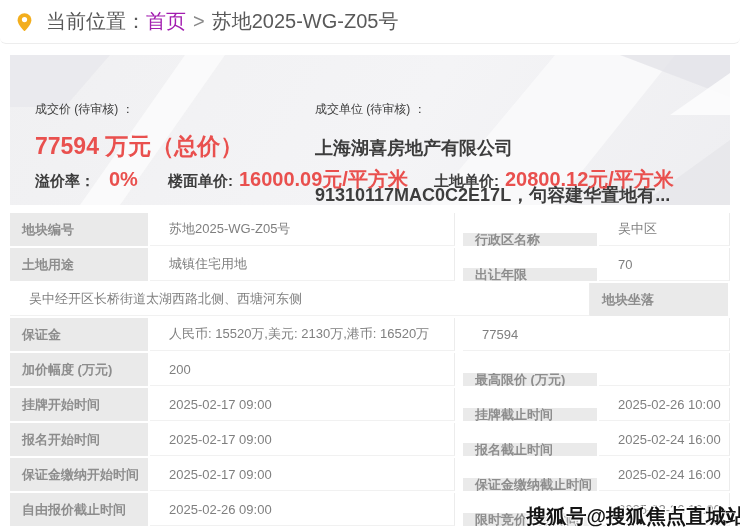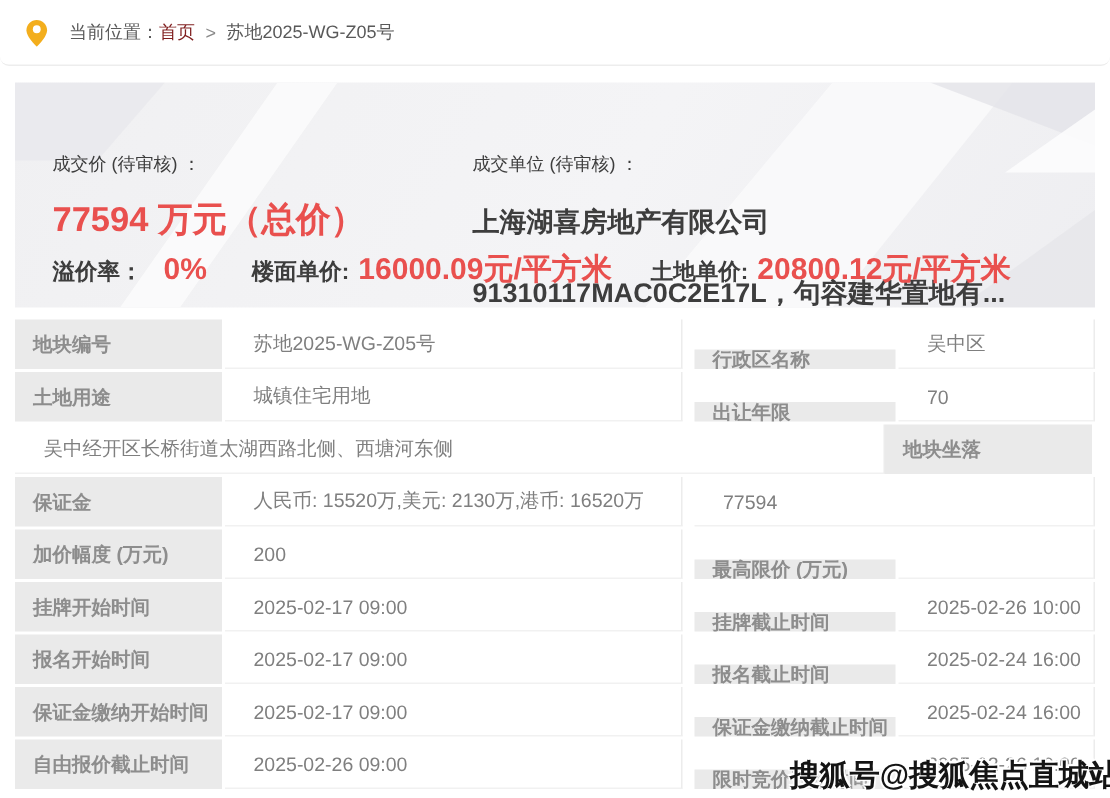--- a/index.html
+++ b/index.html
@@ -6,25 +6,25 @@
   body{
     width:740px;height:532px;position:relative;overflow:hidden;
     background:#ffffff;
     font-family:"Liberation Sans","DejaVu Sans",sans-serif;
     -webkit-font-smoothing:antialiased;
   }
   
   .crumb-bar{
     height:43px;display:flex;align-items:center;
     background:#ffffff;border-bottom:1px solid #ededed;
-    padding-left:17px;font-size:12px;color:#595959;border-radius:6px;
+    padding-left:17px;font-size:20px;color:#595959;border-radius:6px;
   }
   .crumb-bar .pin{width:15px;height:20px;margin-right:14px;flex:0 0 auto;}
   .crumb-bar .sep{margin:0 7px;color:#8a8a8a;}
-  .crumb-bar a{color:#7f1d1d;text-decoration:none;cursor:pointer;}
+  .crumb-bar a{color:#a21caf;text-decoration:none;cursor:pointer;}
   
   .panel{
     position:absolute;left:10px;top:55px;width:720px;height:150px;
     background:linear-gradient(120deg,#f0f0f2 0%,#f4f4f6 55%,#eeeef1 100%);
     overflow:hidden;
   }
   .panel svg.deco{position:absolute;left:0;top:0;width:100%;height:100%;}
   .panel-top{position:absolute;left:25px;top:12px;right:10px;display:flex;}
   .blk-label{font-size:12px;font-weight:normal;color:#3d3d3d;line-height:1.2;margin-top:35px;}
   .deal-price{width:280px;flex:0 0 auto;}

